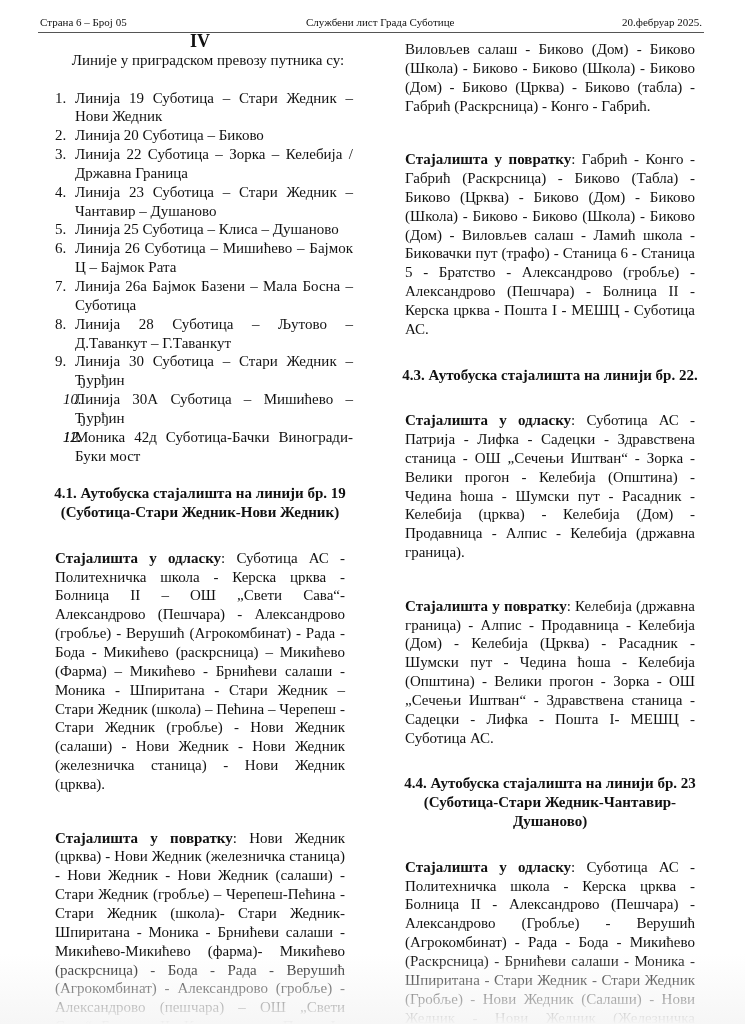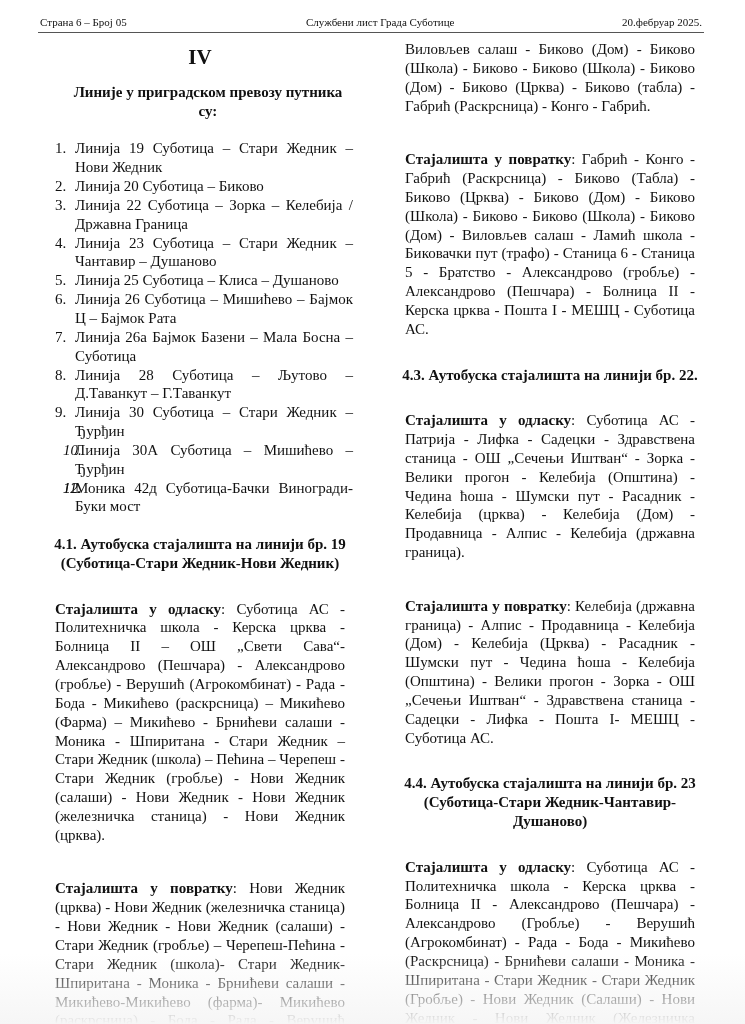--- a/index.html
+++ b/index.html
@@ -18,22 +18,22 @@
   .header .left { position: absolute; left: 2px; top: 0; }
   .header .center { position: absolute; left: 268px; top: 0; }
   .header .right { position: absolute; right: 2px; top: 0; }
   .col {
     position: absolute; top: 32px;
     font-size: 15px; line-height: 18.85px;
     text-align: justify;
   }
   .col.left { left: 47px; width: 306px; }
   .col.right { left: 397px; width: 306px; }
-  .roman { text-align: center; font-weight: bold; font-size: 21px; margin: 16px; padding-left: 0; }
-  .intro { text-align: center; margin: 0 0 18.85px 0; padding-left: 16px; font-weight: bold; }
+  .roman { text-align: center; font-weight: bold; font-size: 18px; margin: 0; padding-left: 0; }
+  .intro { text-align: center; margin: 0 0 18.85px 0; padding-left: 16px; }
   ol.lines { list-style: none; margin: 0 0 18.85px 0; padding: 0; }
   ol.lines li { position: relative; padding-left: 28px; text-align: justify; }
   ol.lines li .num { position: absolute; left: 8px; top: 0; }
   ol.lines li.two .num { left: 16px; font-style: italic; }
   .sec-title { font-weight: bold; margin: 0; text-align: center; }
   .para { margin: 8px; text-align: justify; }
   .gap { height: 18.85px; }
   .b { font-weight: bold; }
   .fade {
     position: absolute; left: 0; right: 0; bottom: 0; height: 70px;

